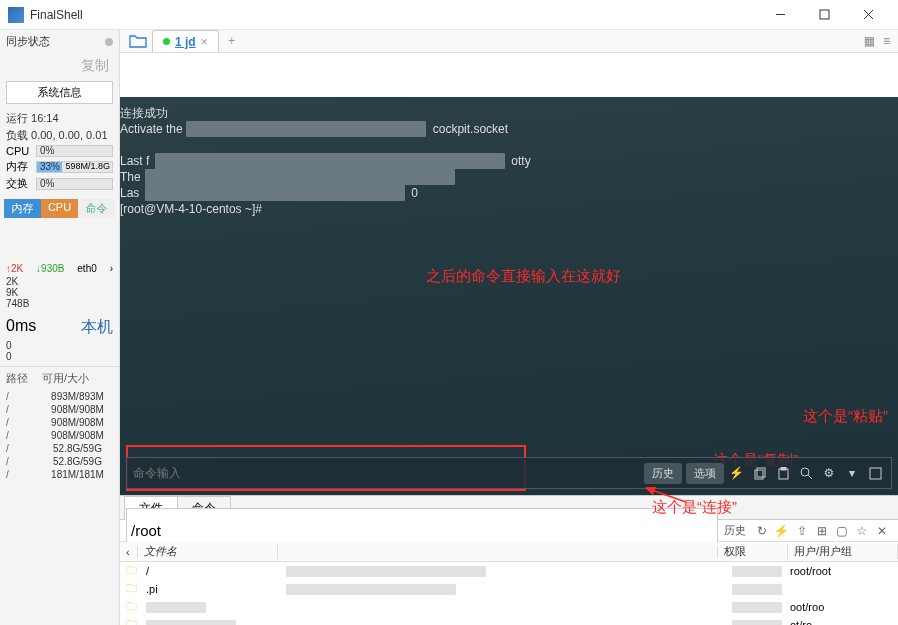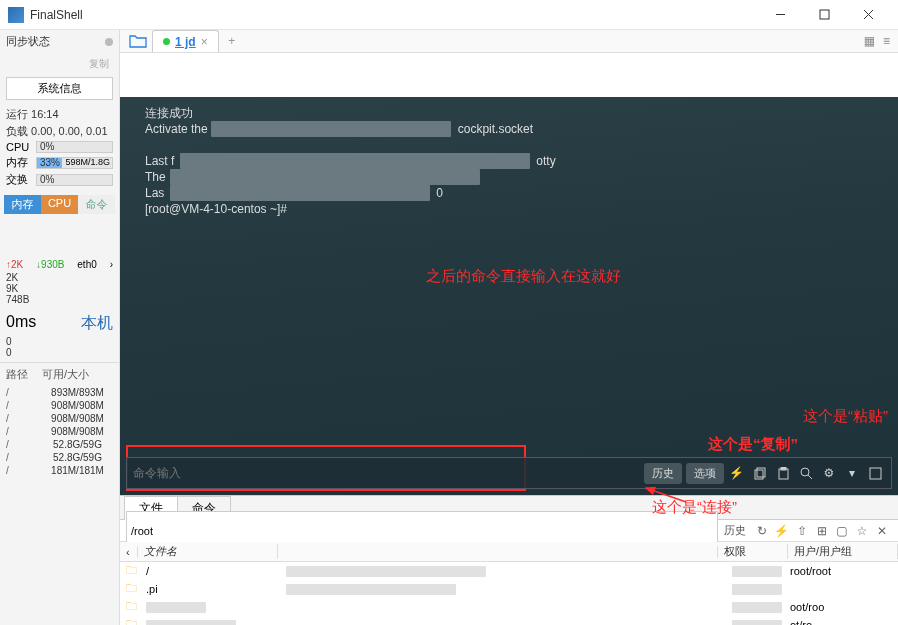--- a/index.html
+++ b/index.html
@@ -12,21 +12,21 @@
 .titlebar .winbtn { width: 44px; height: 28px; display: flex; align-items: center; justify-content: center; color: #333; cursor: default; }
 .titlebar .winbtn svg { stroke: #333; }
 
 
 .main { display: flex; height: calc(100% - 30px); }
 
 
 .sidebar { width: 120px; background: #f4f4f4; border-right: 1px solid #ddd; display: flex; flex-direction: column; font-size: 11px; }
 .sync-row { padding: 4px 6px; display: flex; align-items: center; justify-content: space-between; color: #333; }
 .sync-row .dot { width: 8px; height: 8px; border-radius: 50%; background: #bbb; }
-.copy-lbl { color: #aaa; font-size: 10px; padding-right: 4px; }
+.copy-lbl { color: #aaa; font-size: 14px; padding-right: 4px; }
 .sysinfo-btn { margin: 2px 6px 6px; padding: 3px 0; text-align: center; background: #fff; border: 1px solid #ccc; font-size: 11px; }
 .stat-line { padding: 1px 6px; color: #333; display: flex; align-items: center; gap: 4px; }
 .bar-bg { flex:1; height: 12px; background: #e6e6e6; border: 1px solid #ccc; position: relative; }
 .bar-fill { height: 100%; background: #7ab8f5; }
 .bar-lbl { position: absolute; left: 3px; top: -1px; font-size: 10px; color: #333; }
 .bar-pair { display:flex; gap:4px; align-items:center; padding:1px 6px;}
 .bar-pair .k { width:26px; }
 .tab3 { display:flex; padding:3px 4px; gap:0; margin-top:4px;}
 .tab3 span { flex:1; text-align:center; padding:2px 0; font-size:11px;}
 .tab3 .t1 { background:#3d8fd6; color:#fff;}
@@ -51,42 +51,42 @@
 .tabbar { height: 30px; background: #f9f9f9; border-bottom: 1px solid #ddd; display:flex; align-items:center; padding-left:4px;}
 .folder-ico { width:28px; height:22px; display:flex; align-items:center; justify-content:center; color:#2a7de1; }
 .tab { height:22px; background:#fff; border:1px solid #ccc; border-bottom:none; border-radius:3px 3px 0 0; display:flex; align-items:center; padding:0 10px; gap:5px; font-size:12px;}
 .tab .statdot { width:7px; height:7px; border-radius:50%; background:#2ecc40;}
 .tab .tname { color:#2a7de1; font-weight:bold;text-decoration:underline;}
 .tab .x { color:#999; }
 .plus { width:22px; height:22px; display:flex; align-items:center; justify-content:center; color:#999; margin-left:2px;}
 .view-icons { margin-left:auto; margin-right:8px; display:flex; gap:8px; color:#888;}
 
 
-.terminal { background: linear-gradient(175deg,#2c4048 0%, #243840 40%, #1e3239 100%); color:#ddd; font-family: Consolas, monospace; font-size:12px; padding:8px 25px; position:relative; flex: 0 0 398px; margin-top: 44px; }
+.terminal { background: linear-gradient(175deg,#2c4048 0%, #243840 40%, #1e3239 100%); color:#ddd; font-family: Consolas, monospace; font-size:12px; padding:8px 0; position:relative; flex: 0 0 398px; margin-top: 44px; }
 .terminal .tline { line-height:16px; white-space:pre; }
 .blur { background:#6a7a80; color:transparent; user-select:none; display:inline-block; border-radius:1px;}
 .ann-red { position:absolute; color:#ff2a2a; font-size:15px; font-weight:normal; pointer-events:none;}
 
 
 .cmdbar { position:absolute; left:6px; right:6px; bottom:6px; height:32px; background:rgba(30,46,54,.85); border:1px solid #556; display:flex; align-items:center; padding:0 6px;}
 .cmdbar input { flex:1; background:transparent; border:none; outline:none; color:#aaa; font-size:12px;}
 .cmdbar .pill { padding:3px 8px; background:rgba(80,96,102,.8); color:#ddd; border-radius:3px; margin-left:4px; font-size:11px; }
 .cmdbar .ico { width:20px; height:20px; display:flex; align-items:center; justify-content:center; color:#ccc; margin-left:3px;}
 .cmdbar .bolt { color:#6f6;}
 
 
 .redbox { position:absolute; border:2px solid #ff2a2a; pointer-events:none;}
 
 
 .lower { flex:1; background:#fff; display:flex; flex-direction:column; border-top:1px solid #ccc;}
 .ltabs { display:flex; border-bottom:1px solid #ccc; background:#f4f4f4; height:24px; align-items:center; padding-left:4px;}
 .ltab { padding:3px 14px; border:1px solid #ccc; border-bottom:none; background:#fff; font-size:12px; margin-right:-1px;}
 .ltab.inactive { background:#f4f4f4; }
 .pathbar { display:flex; align-items:center; padding:2px 6px; border-bottom:1px solid #ddd; height:22px;}
-.pathbar input { flex:1; border:1px solid #ccc; padding:13px 4px; font-size:11px; background:#fff;}
+.pathbar input { flex:1; border:1px solid #ccc; padding:13px 4px; font-size:15px; background:#fff;}
 .pathbar .pico { width:20px; text-align:center; color:#666;}
 .listhdr { display:flex; border-bottom:1px solid #ddd; background:#fafafa; font-size:11px; color:#333; height:20px; align-items:center;}
 .listhdr span { border-right:1px solid #ddd; padding:0 6px;}
 .filelist { flex:1; overflow:auto; font-size:11px;}
 .frow { display:flex; align-items:center; height:18px; padding:0 6px;}
 .frow .fico { width:16px; color:#f0c048; margin-right:4px;}
 .blurg { background:#e1e1e1; color:transparent; display:inline-block; height:11px; border-radius:1px;}
 
 
 .arrows { position:absolute; inset:0; pointer-events:none; }
@@ -230,21 +230,21 @@
     <div class="terminal">
       <div class="tline">连接成功</div>
       <div class="tline"><span>Activate the </span><span class="blur" style="width:240px;">x</span><span>  cockpit.socket</span></div>
       <div class="tline">&nbsp;</div>
       <div class="tline"><span>Last f</span><span class="blur" style="width:350px;margin:0 6px;">x</span><span>otty</span></div>
       <div class="tline"><span>The</span><span class="blur" style="width:310px;margin-left:4px;">x</span></div>
       <div class="tline"><span>Las</span><span class="blur" style="width:260px;margin:0 6px;">x</span><span>0</span></div>
       <div class="tline">[root@VM-4-10-centos ~]#</div>
 
       <div class="ann-red" style="left:306px; top:170px;">之后的命令直接输入在这就好</div>
-      <div class="ann-red" style="right:100px; top:338px;font-weight:bold;">这个是“复制”</div>
+      <div class="ann-red" style="right:100px; top:354px;">这个是“复制”</div>
       <div class="ann-red" style="right:10px; top:310px;">这个是“粘贴”</div>
 
       <div class="redbox" style="left:6px; bottom:4px; width:400px; height:46px;"></div>
 
       <svg class="arrows">
         <defs>
             <marker id="ah" markerWidth="8" markerHeight="8" refX="6" refY="3" orient="auto">
               <path d="M0,0 L7,3 L0,6 z" fill="#ff2a2a"></path>
             </marker>
           </defs>

